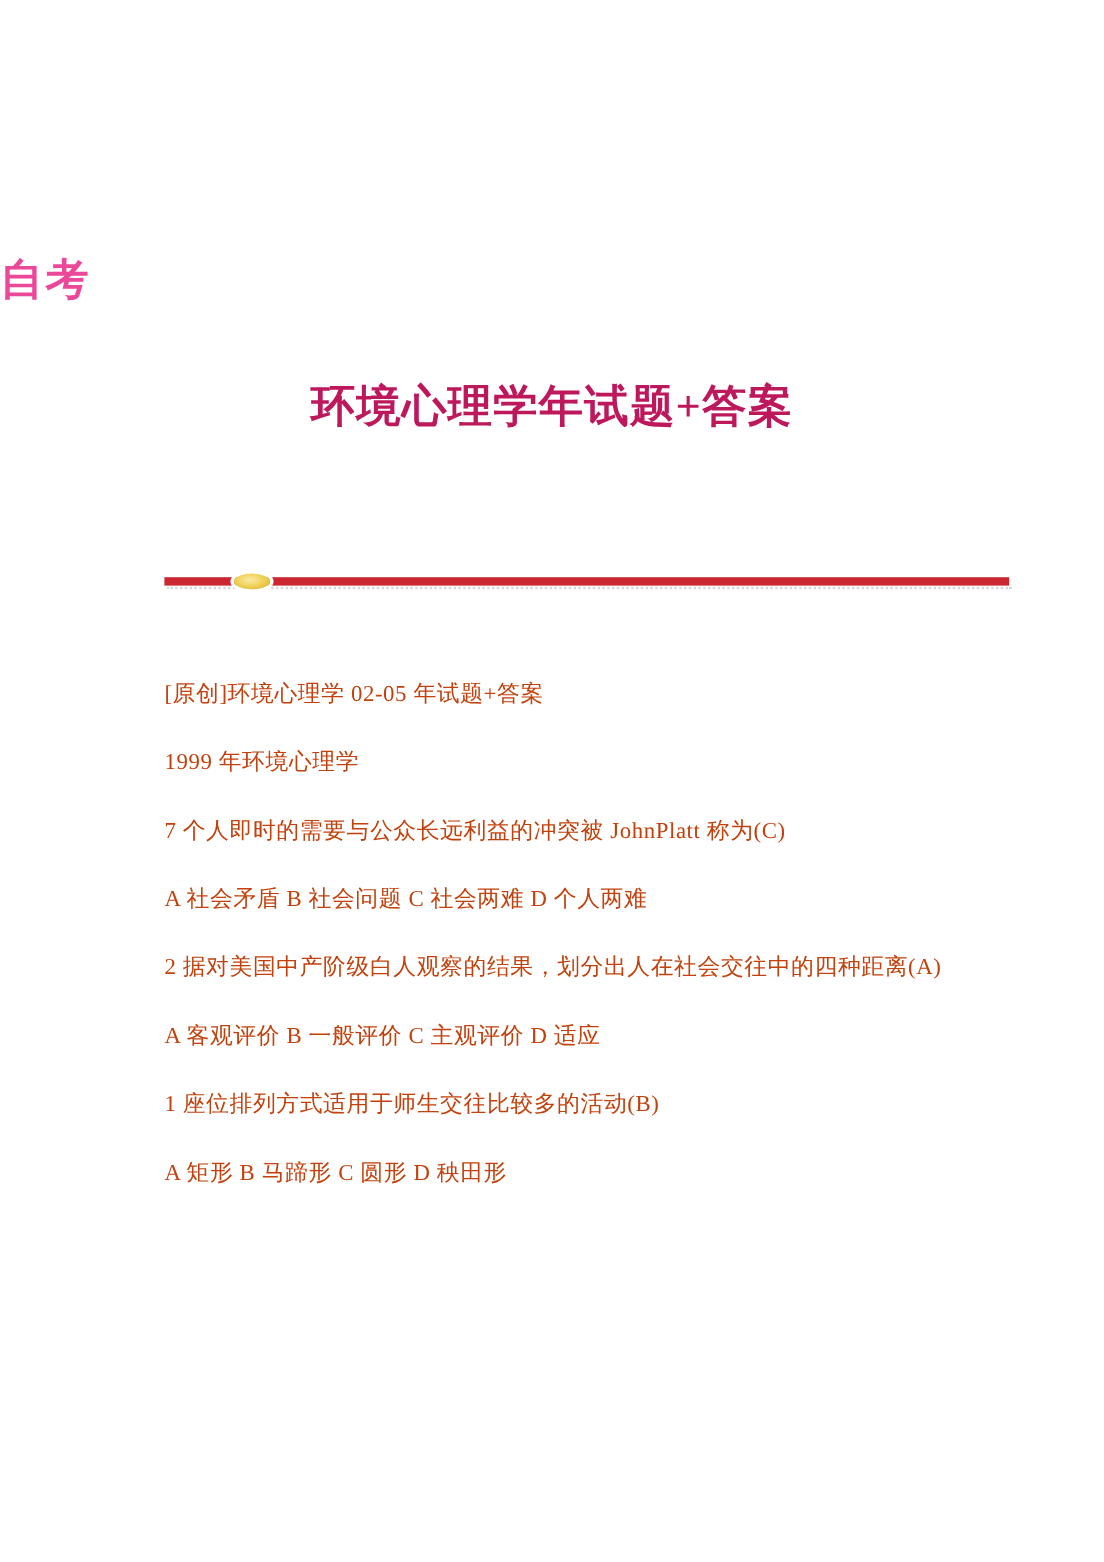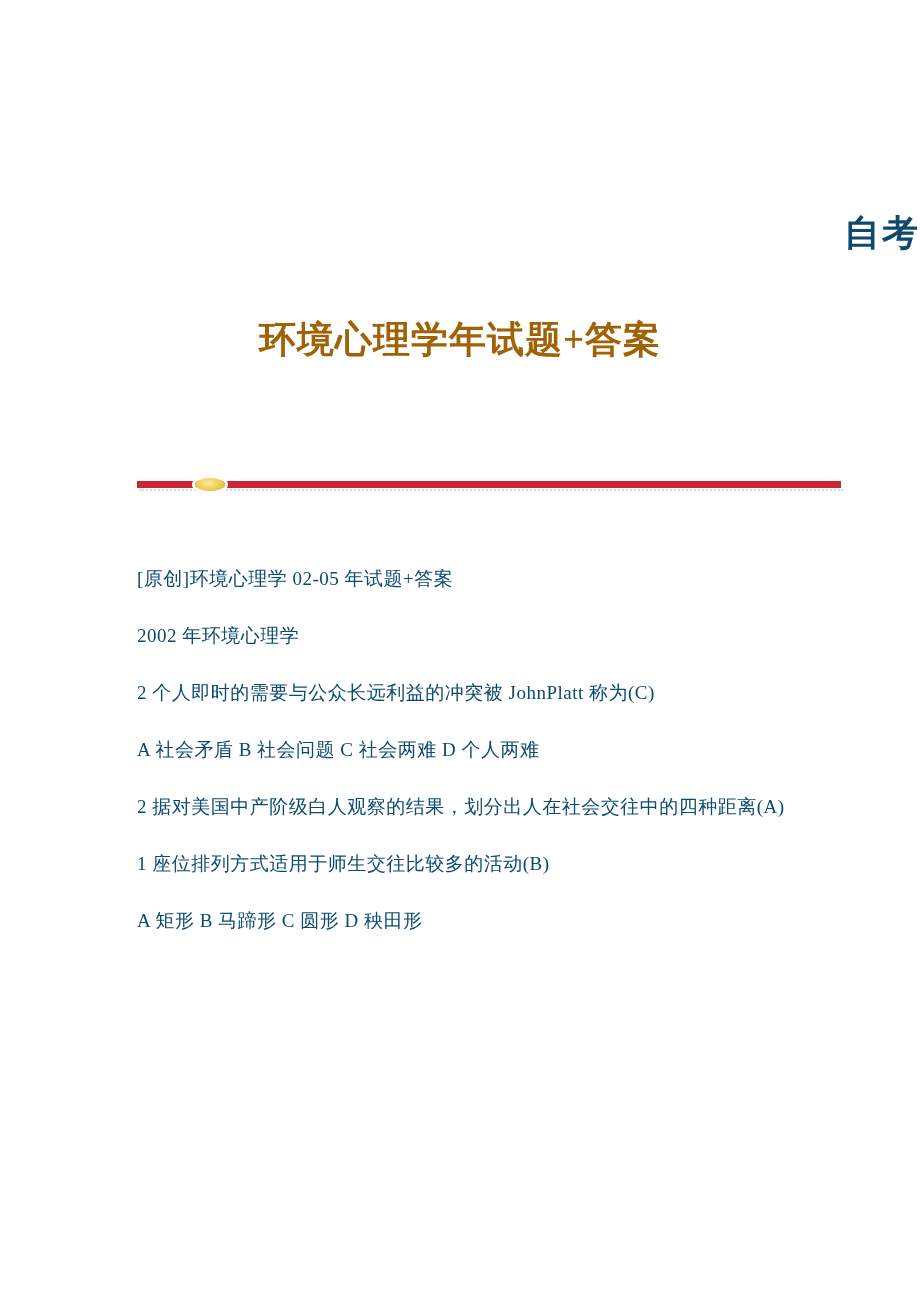--- a/index.html
+++ b/index.html
@@ -11,36 +11,36 @@
     margin: 0 auto;
     background: #ffffff;
     overflow: hidden;
     font-family: "Liberation Serif", "DejaVu Serif", serif;
   }
   .doc-title {
     position: absolute;
     top: 212px;
     left: 0;
     width: 100%;
-    text-align: right;
+    text-align: left;
     font-size: 36px;
     font-weight: bold;
-    color: #0c4a6e;
+    color: #ec4899;
     letter-spacing: 2px;
     line-height: 1.2;
   }
   .doc-subtitle {
     position: absolute;
     top: 318px;
     left: 0;
     width: 100%;
     text-align: center;
     font-size: 37px;
     font-weight: bold;
-    color: #a16207;
+    color: #be185d;
     letter-spacing: 1px;
     line-height: 1.2;
   }
   .divider {
     position: absolute;
     left: 137px;
     top: 481px;
     width: 704px;
     height: 8px;
   }
@@ -68,21 +68,21 @@
     height: 13px;
     border-radius: 50%;
     background: radial-gradient(ellipse at 45% 40%, #f9eba6 0%, #f0d35c 45%, #ddae24 100%);
     box-shadow: 0 0 0 3px #ffffff;
   }
   .doc-body {
     position: absolute;
     left: 137px;
     top: 568px;
     width: 720px;
-    color: #0c4a6e;
+    color: #c2410c;
     font-family: Liberation Serif, serif;
   }
   .doc-body p {
     font-size: 19px;
     line-height: 22px;
     letter-spacing: 0.5px;
     margin: 0 0 35px 0;
     white-space: nowrap;
   }
 </style>
@@ -96,21 +96,22 @@
   <div class="doc-subtitle">环境心理学年试题+答案</div>
 
   <div class="divider">
     <div class="divider-line"></div>
     <div class="divider-shadow"></div>
     <div class="ellipse-marker"></div>
   </div>
 
   <div class="doc-body">
     <p>[原创]环境心理学 02-05 年试题+答案</p>
-    <p>2002 年环境心理学</p>
-    <p>2 个人即时的需要与公众长远利益的冲突被 JohnPlatt 称为(C)</p>
+    <p>1999 年环境心理学</p>
+    <p>7 个人即时的需要与公众长远利益的冲突被 JohnPlatt 称为(C)</p>
     <p>A 社会矛盾 B 社会问题 C 社会两难 D 个人两难</p>
     <p>2 据对美国中产阶级白人观察的结果，划分出人在社会交往中的四种距离(A)</p>
+    <p>A 客观评价 B 一般评价 C 主观评价 D 适应</p>
     <p>1 座位排列方式适用于师生交往比较多的活动(B)</p>
     <p>A 矩形 B 马蹄形 C 圆形 D 秧田形</p>
   </div>
 
 </div>
 
 </body></html>

